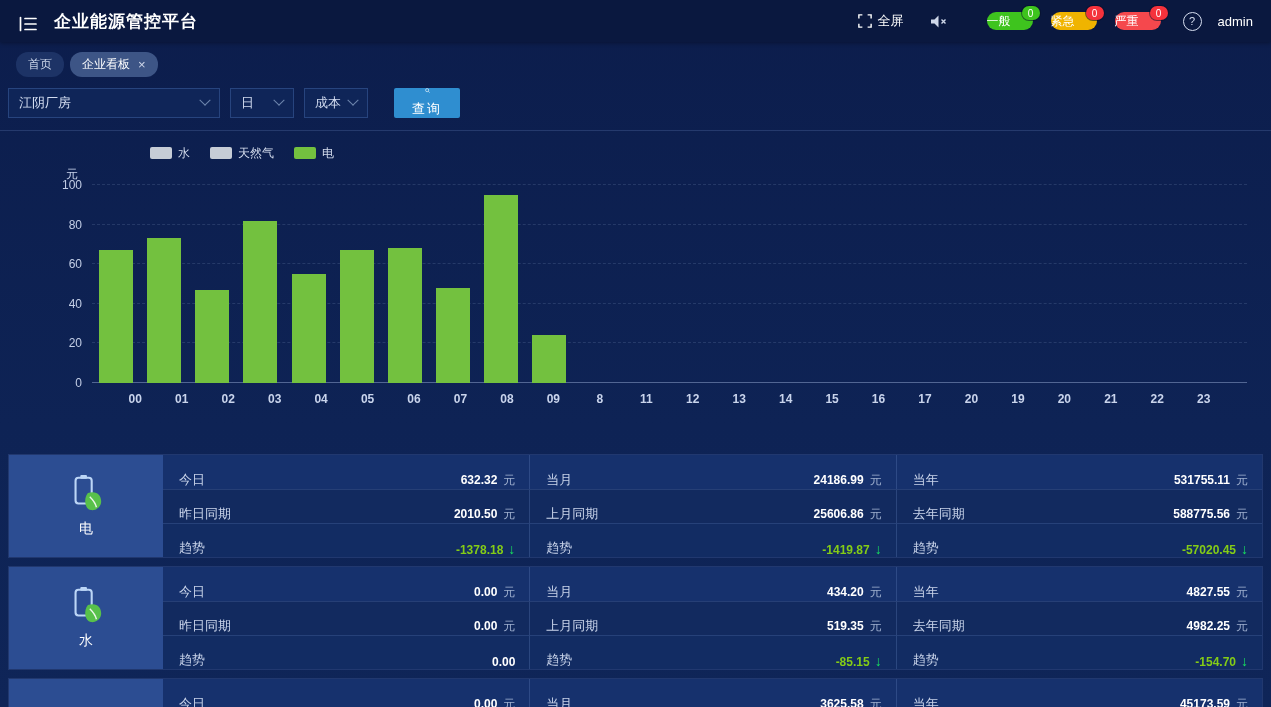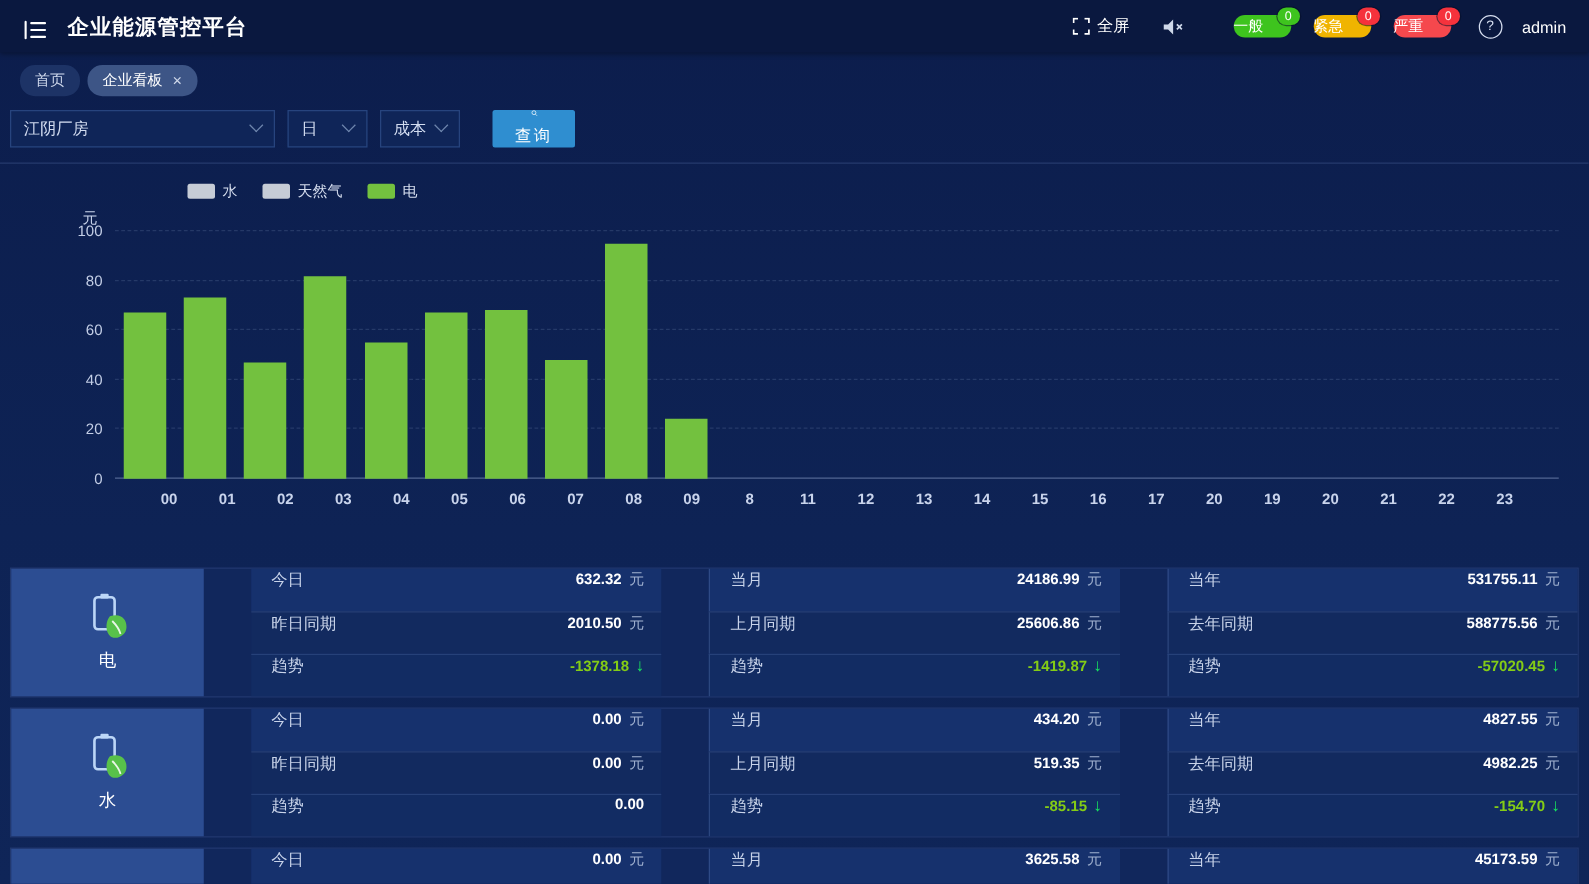--- a/index.html
+++ b/index.html
@@ -67,21 +67,21 @@
   .bar-col{flex:1;display:flex;justify-content:center;align-items:flex-end;height:100%;}
   .bar{width:34px;}
   .xlabels{display:flex;margin:9px 24px 0 92px;justify-content:center;}
   .xlabel{flex:1;text-align:center;color:#c9d4ec;font-size:12px;font-weight:bold;}
   
   .stats{margin:48px 8px 0;display:flex;flex-direction:column;gap:8px;}
   .stat-card{display:flex;height:104px;background:#11275c;border:1px solid rgba(110,140,200,.18);box-sizing:border-box;}
   .icon-cell{width:154px;background:#2c4d92;display:flex;flex-direction:column;align-items:center;
     justify-content:center;gap:5px;color:#ffffff;font-size:14px;flex:none;}
   .stat-grid{flex:1;display:grid;grid-template-columns:1fr 1fr 1fr;grid-auto-rows:34px;}
-  .cell{display:flex;align-items:flex-start;justify-content:space-between;padding:0 14px 0 16px;box-sizing:border-box;margin-left:38px;}
+  .cell{display:flex;align-items:flex-end;justify-content:space-between;padding:0 14px 0 16px;box-sizing:border-box;}
   .cell.bl{border-left:1px solid rgba(110,140,200,.28);}
   .cell.bt{border-top:1px solid rgba(110,140,200,.22);}
   .cell.r0{background:#16316d;}
   .cell.r1{background:#122a5f;}
   .cell.r2{background:#122c63;}
   .cell-label{color:#c9d4ea;font-size:13px;}
   .cell-value-wrap{display:flex;align-items:baseline;}
   .val{color:#ffffff;font-weight:bold;font-size:12px;}
   .val.green{color:#84cc16;}
   .unit{color:#9fb0cf;font-size:12px;margin-left:6px;}

